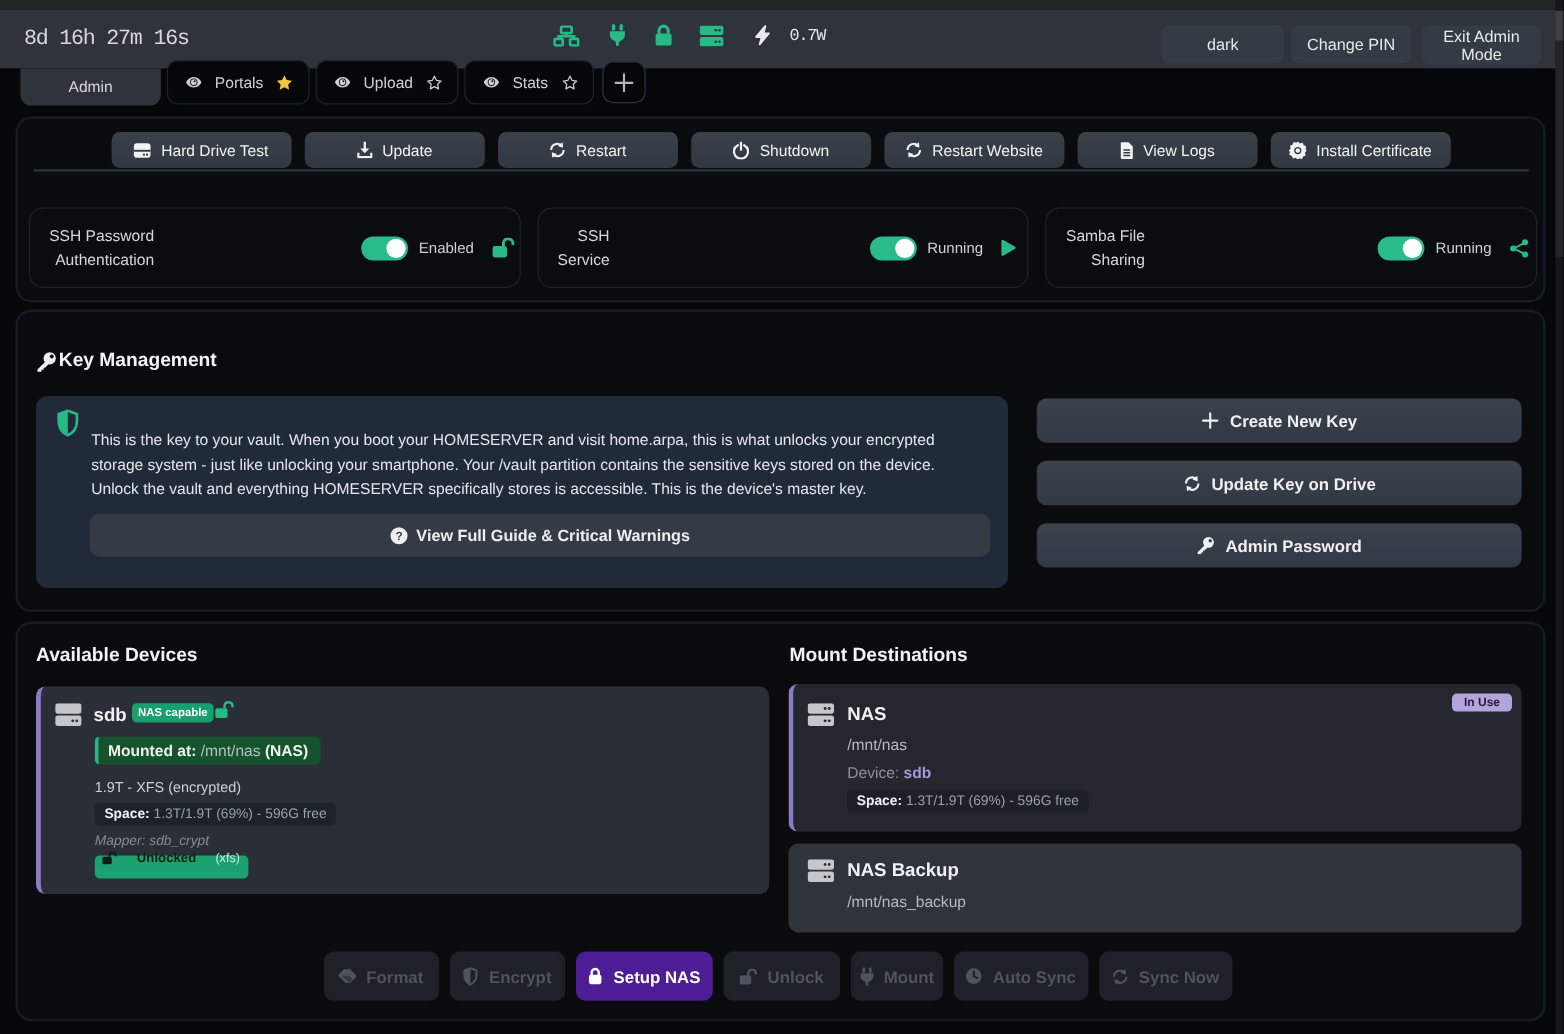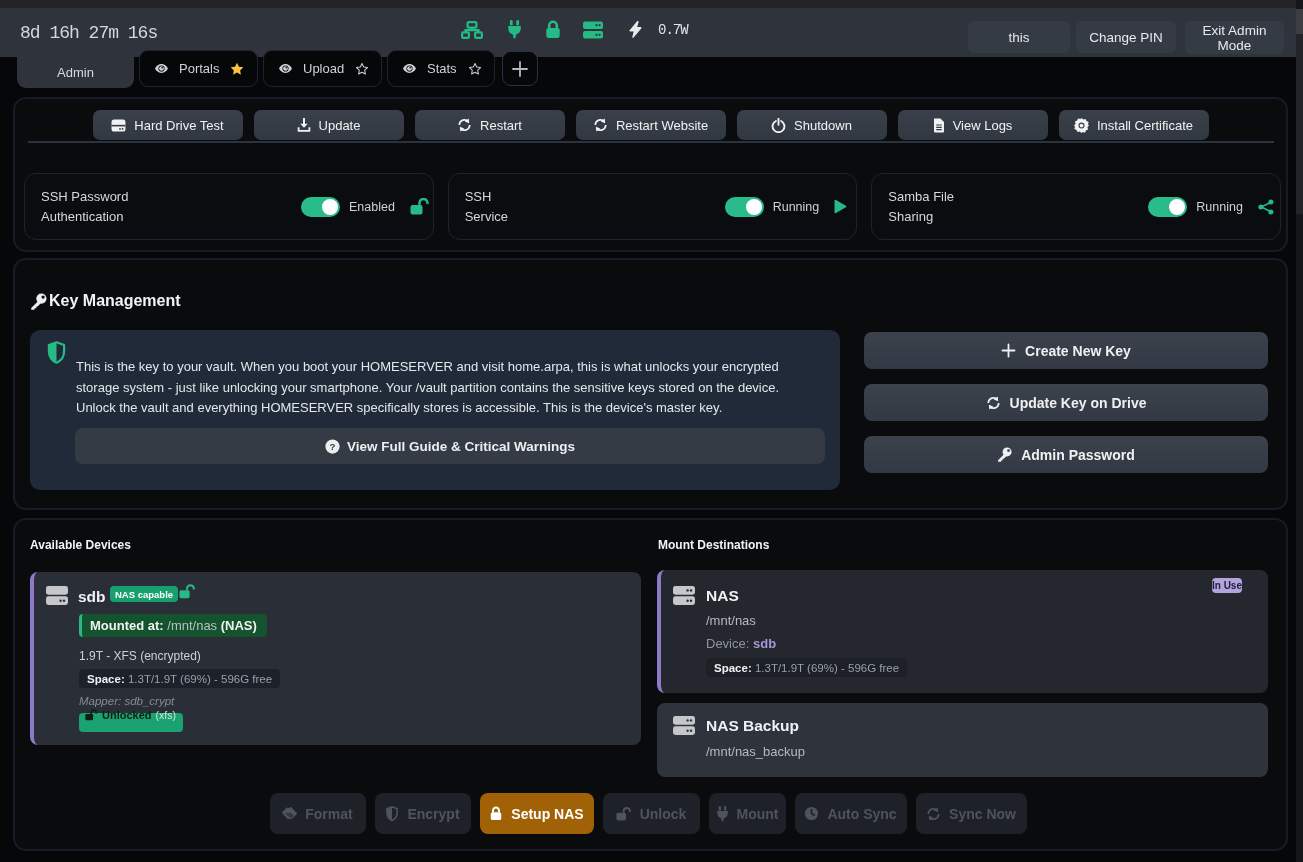--- a/index.html
+++ b/index.html
@@ -36,67 +36,67 @@
   #panel1 { top:97px;  height:155px; }
   #panel2 { top:258px; height:252px; }
   #panel3 { top:518px; height:333px; }
 
   
   #toolbar { position:absolute; left:0; top:11px; width:100%; display:flex; justify-content:center; gap:11px; }
   .toolbtn { width:150px; height:30px; background:linear-gradient(180deg,#3a4049,#323841); border-radius:7px; color:#f1f2f4; font-size:13px; display:flex; align-items:center; justify-content:center; gap:8px; }
   #tbsep { position:absolute; left:13px; top:42px; width:1246px; height:2px; background:#2a3340; }
 
   
-  #togglerow { position:absolute; left:9px; top:74px; width:1257px; display:grid; grid-template-columns:1fr 1fr 1fr; gap:14px; }
+  #togglerow { position:absolute; left:9px; top:74px; width:1257px; display:grid; grid-template-columns:1fr 1fr 1fr; gap:14px;text-align:right; }
   .tcard { height:67px; background:#0b0c0f; border:1px solid #1d232d; border-radius:12px; position:relative; }
   .tcard .tlabel { position:absolute; left:16px; top:50%; transform:translateY(-50%); font-size:13px; line-height:20px; color:#d5d8dc; }
   .tcard .tright { position:absolute; left:276px; top:50%; transform:translateY(-50%); display:flex; align-items:center; }
   .tcard .switch { margin-right:9px; }
   .tcard .tstate { margin-right:15px; }
   .switch { width:39px; height:20px; border-radius:10px; background:#2abb8b; position:relative; }
   .switch::after { content:""; position:absolute; right:2px; top:2px; width:16px; height:16px; border-radius:50%; background:#fff; }
   .tstate { font-size:12.5px; color:#ced2d6; }
 
   
   #km-title { position:absolute; left:30px; top:292px; display:flex; align-items:center; color:#f2f3f5; font-size:16px; font-weight:bold;text-align:right; }
   #km-blue { position:absolute; left:30px; top:330px; width:810px; height:160px; background:#202a38; border-radius:10px; }
   #km-shield { position:absolute; left:17px; top:11px; }
   #km-text { position:absolute; left:46px; top:27px; width:722px; font-size:13px; line-height:20.5px; color:#e3e7ec; }
   #km-guide { position:absolute; left:45px; top:98px; width:750px; height:36px; background:#343b45; border-radius:8px; color:#eceef0; font-size:13.5px; font-weight:bold; display:flex; align-items:center; justify-content:center; gap:7px; }
   .kmbtn { position:absolute; left:864px; width:404px; height:37px; background:linear-gradient(180deg,#3b424c,#333944); border-radius:8px; color:#eff0f2; font-size:14px; font-weight:bold; display:flex; align-items:center; justify-content:center; gap:9px; }
   #km-b1 { top:332px; } #km-b2 { top:384px; } #km-b3 { top:436px; }
 
   
-  .h2 { position:absolute; color:#f2f3f5; font-size:12px; font-weight:bold; }
+  .h2 { position:absolute; color:#f2f3f5; font-size:16px; font-weight:bold; }
   #hdg-avail { left:30px; top:538px; }
   #hdg-mount { left:658px; top:538px; }
   #card-sdb { position:absolute; left:30px; top:572px; width:611px; height:173px; background:#2a2f37; border-radius:8px; border-left:4px solid #8d7bca; }
   #card-nas { position:absolute; left:657px; top:570px; width:611px; height:123px; background:#24272d; border-radius:8px; border-left:4px solid #8d7bca; }
   #card-bak { position:absolute; left:657px; top:703px; width:611px; height:74px; background:#2e333c; border-radius:8px; }
   .dicon { position:absolute; }
   .dname { position:absolute; font-size:15.5px; font-weight:bold; color:#f0f1f3; }
   .dpath { position:absolute; font-size:13px; color:#b4bac2; }
 
   .badge-green { position:absolute; background:#17a06d; color:#fff; font-size:9.5px; font-weight:bold; border-radius:4px; padding:3px 5px 2px; }
-  .inuse { position:absolute; right:26px; top:8px; background:#b3a4de; color:#221c38; font-size:10px; font-weight:bold; border-radius:4px; padding:2px 0; }
+  .inuse { position:absolute; right:8px; top:8px; background:#b3a4de; color:#221c38; font-size:10px; font-weight:bold; border-radius:4px; padding:2px 10px; }
 
   .mountbox { position:absolute; background:#14532d; border-left:3px solid #2bb787; border-radius:4px; font-size:13px; color:#b9bfc8; padding:4px 10px 4px 8px; }
   .spacebox { position:absolute; background:#1c212a; border-radius:4px; font-size:11.5px; color:#99a0aa; padding:4px 8px 3px; }
   .spacebox b, .mountbox b { color:#f0f1f3; }
   .fsline { position:absolute; font-size:12px; color:#ccd0d6; }
   .mapper { position:absolute; font-size:11.5px; font-style:italic; color:#868c95; }
-  .unlockedbadge { position:absolute; background:#1ca170; border-radius:4px; height:19px; display:flex; align-items:center; padding:0 7px 16px 6px; gap:4px; }
+  .unlockedbadge { position:absolute; background:#1ca170; border-radius:4px; height:19px; display:flex; align-items:center; padding:0 7px 16px 6px; gap:16px; }
   .unlockedbadge .t1 { color:#0b1f16; font-size:11px; font-weight:bold; }
   .unlockedbadge .t2 { color:#c9ecdc; font-size:10.5px; }
 
   
   #actions { position:absolute; left:0; top:793px; width:1296px; display:flex; justify-content:center; gap:9px; }
   .act { height:41px; background:#1e2127; border-radius:8px; color:#4d545d; font-size:14px; font-weight:bold; display:flex; align-items:center; justify-content:center; gap:8px; }
   .act:nth-child(1){width:96px}.act:nth-child(2){width:96px}.act:nth-child(3){width:114px}.act:nth-child(4){width:97px}.act:nth-child(5){width:77px}.act:nth-child(6){width:112px}.act:nth-child(7){width:111px}.act:nth-child(8){width:112px}
-  .act.on { background:#a16207; color:#fff; }
+  .act.on { background:#4c1d95; color:#fff; }
 
   
   #sbar { position:absolute; right:0; top:0; width:7px; height:862px; background:#15161a; }
   #sbar .th1 { position:absolute; top:9px; width:7px; height:25px; background:#3b3e43; }
   #sbar .th2 { position:absolute; top:34px; width:7px; height:180px; background:#222429; }
 </style>
 </head>
 <body>
   <div id="topstrip"></div>
   <div id="topbar">
@@ -132,21 +132,21 @@
           <circle cx="16.6" cy="4.2" r="1.1"></circle>
           <circle cx="13.5" cy="13.8" r="1.1"></circle>
           <circle cx="16.6" cy="13.8" r="1.1"></circle>
         </g>
       </svg>
       <svg width="13" height="17" viewBox="0 0 13 17" style="margin-left:14px">
         <path fill="#e8eaec" d="M8.3 0L0.6 9.2c-.5.6-.1 1.4.6 1.4h3.5L3.3 16c-.2.8.8 1.3 1.3.6l7.7-9.2c.5-.6.1-1.4-.6-1.4H8.2L9.6.9C9.8.1 8.8-.4 8.3 0z"></path>
       </svg>
       <span id="watt" class="mono">0.7W</span>
     </div>
-    <div class="tbbtn" id="btn-dark">this</div>
+    <div class="tbbtn" id="btn-dark">dark</div>
     <div class="tbbtn" id="btn-pin">Change PIN</div>
     <div class="tbbtn" id="btn-exit">Exit Admin<br>Mode</div>
   </div>
 
   <div id="tab-admin">Admin</div>
   <div class="tab" id="tab-portals">
     <svg class="eye" width="13" height="13" viewBox="0 0 16 16">
       <path fill="#cdd1d6" d="M8 2.6c4.1 0 6.9 3.3 7.9 5.4-1 2.1-3.8 5.4-7.9 5.4S1.1 10.1.1 8C1.1 5.9 3.9 2.6 8 2.6zm0 1.6A3.8 3.8 0 1 0 8 11.8 3.8 3.8 0 0 0 8 4.2z"></path>
       <circle cx="8" cy="8" r="2.9" fill="#cdd1d6"></circle>
       <circle cx="8.9" cy="7.1" r="1" fill="#0a0b0d"></circle>
@@ -199,32 +199,32 @@
           <path fill="#f1f2f4" d="M0.8 10.6h2.1v3h10.2v-3h2.1v4.2a1 1 0 0 1-1 1H1.8a1 1 0 0 1-1-1z"></path>
         </svg>Update</div>
       <div class="toolbtn"><svg width="15" height="14" viewBox="0 0 16 16">
           <g fill="none" stroke="#f1f2f4" stroke-width="2">
             <path d="M2.1 8a5.9 5.9 0 0 1 10.4-3.8"></path>
             <path d="M13.9 8a5.9 5.9 0 0 1-10.4 3.8"></path>
           </g>
           <path fill="#f1f2f4" d="M12.9 0.6l0.4 5.3-5-1.8z"></path>
           <path fill="#f1f2f4" d="M3.1 15.4l-0.4-5.3 5 1.8z"></path>
         </svg>Restart</div>
+      <div class="toolbtn"><svg width="15" height="15" viewBox="0 0 16 16">
+          <path d="M5.2 3.2a6.3 6.3 0 1 0 5.6 0" fill="none" stroke="#f1f2f4" stroke-width="2" stroke-linecap="round"></path>
+          <path d="M8 0.8v6.4" stroke="#f1f2f4" stroke-width="2" stroke-linecap="round"></path>
+        </svg>Shutdown</div>
       <div class="toolbtn"><svg width="15" height="14" viewBox="0 0 16 16">
           <g fill="none" stroke="#f1f2f4" stroke-width="2">
             <path d="M2.1 8a5.9 5.9 0 0 1 10.4-3.8"></path>
             <path d="M13.9 8a5.9 5.9 0 0 1-10.4 3.8"></path>
           </g>
           <path fill="#f1f2f4" d="M12.9 0.6l0.4 5.3-5-1.8z"></path>
           <path fill="#f1f2f4" d="M3.1 15.4l-0.4-5.3 5 1.8z"></path>
         </svg>Restart Website</div>
-      <div class="toolbtn"><svg width="15" height="15" viewBox="0 0 16 16">
-          <path d="M5.2 3.2a6.3 6.3 0 1 0 5.6 0" fill="none" stroke="#f1f2f4" stroke-width="2" stroke-linecap="round"></path>
-          <path d="M8 0.8v6.4" stroke="#f1f2f4" stroke-width="2" stroke-linecap="round"></path>
-        </svg>Shutdown</div>
       <div class="toolbtn"><svg width="12" height="15" viewBox="0 0 12 15">
           <path fill="#f1f2f4" d="M1 .5h6.4L11 4.1v9.4a1 1 0 0 1-1 1H2a1 1 0 0 1-1-1z"></path>
           <g stroke="#353b45" stroke-width="1.2">
             <path d="M3.2 7h5.6M3.2 9.3h5.6M3.2 11.6h5.6"></path>
           </g>
         </svg>View Logs</div>
       <div class="toolbtn"><svg width="15" height="15" viewBox="0 0 16 16">
           <path fill="#f1f2f4" d="M8 0l1.9 1.7 2.4-.7 1 2.3 2.3 1-.7 2.4L16 8l-1.7 1.9.7 2.4-2.3 1-1 2.3-2.4-.7L8 16l-1.9-1.7-2.4.7-1-2.3-2.3-1 .7-2.4L0 8l1.7-1.9L1 3.7l2.3-1 1-2.3 2.4.7z"></path>
           <circle cx="8" cy="8" r="3.2" fill="#353b45"></circle>
           <circle cx="8" cy="8" r="2" fill="#f1f2f4"></circle>

